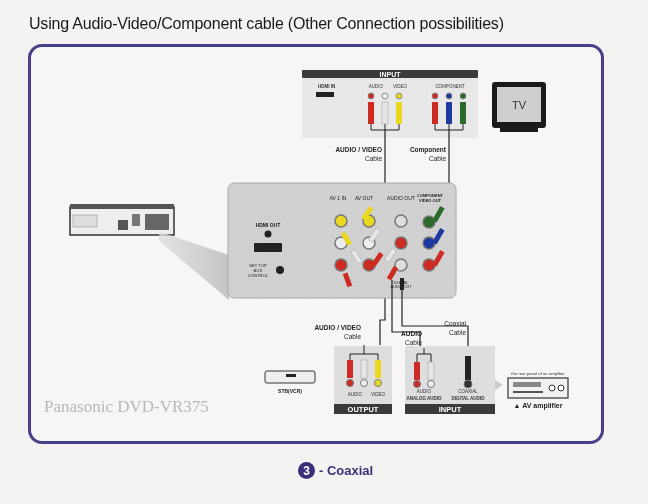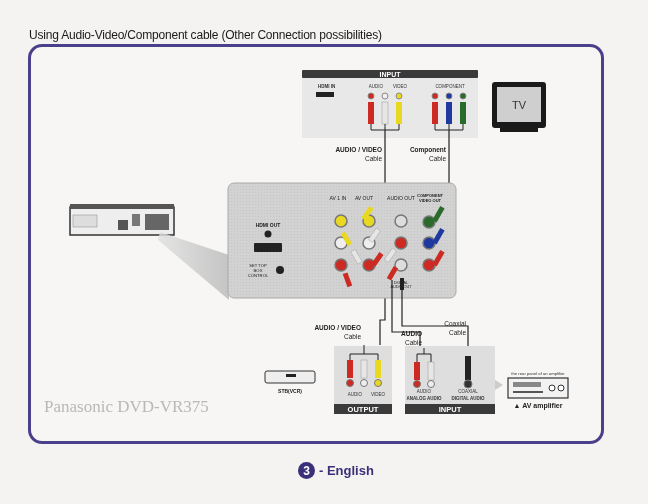--- a/index.html
+++ b/index.html
@@ -1,18 +1,18 @@
 <!DOCTYPE html>
 <html><head>
 <meta charset="utf-8">
 <style>
   * { box-sizing: border-box; margin: 0; padding: 0; }
   html, body { width: 648px; height: 504px; overflow: hidden; }
   body { background: #f4f3f1; font-family: "Liberation Sans", sans-serif; position: relative; color: #222; }
-  .title { position: absolute; left: 29px; top: 28px; font-size: 12px; color: #1a1a1a; letter-spacing: -0.2px; }
+  .title { position: absolute; left: 29px; top: 15px; font-size: 16px; color: #1a1a1a; letter-spacing: -0.2px; }
   .frame { position: absolute; left: 28px; top: 44px; width: 576px; height: 400px; border: 3px solid #4a3f8a; border-radius: 14px; background: #f7f6f4; }
   svg.diagram { position: absolute; left: 0; top: 0; width: 648px; height: 504px; }
   .footer { position: absolute; left: 298px; top: 462px; display: flex; align-items: center; gap: 4px; color: #3a307a; font-weight: bold; font-size: 13px; }
   .page-num { width: 17px; height: 17px; border-radius: 50%; background: #3a307a; color: #fff; font-size: 12px; display: flex; align-items: center; justify-content: center; }
   .lbl { font-family: "Liberation Sans", sans-serif; }
 </style>
 </head>
 <body>
 
 <div class="title">Using Audio-Video/Component cable (Other Connection possibilities)</div>
@@ -188,14 +188,14 @@
     <circle cx="561" cy="388" r="3" fill="#fff" stroke="#333"></circle>
     <rect x="513" y="391" width="30" height="2" fill="#555"></rect>
     <text class="lbl" x="538" y="408" font-size="7" fill="#222" text-anchor="middle" font-weight="bold">▲ AV amplifier</text>
   </g>
 
   <text x="44" y="412" font-family="'Liberation Serif', serif" font-size="17" fill="#b8b8b8">Panasonic DVD-VR375</text>
 </svg>
 
 <div class="footer">
   <span class="page-num">3</span>
-  <span>- English</span>
+  <span>- Coaxial</span>
 </div>
 
 </body></html>

